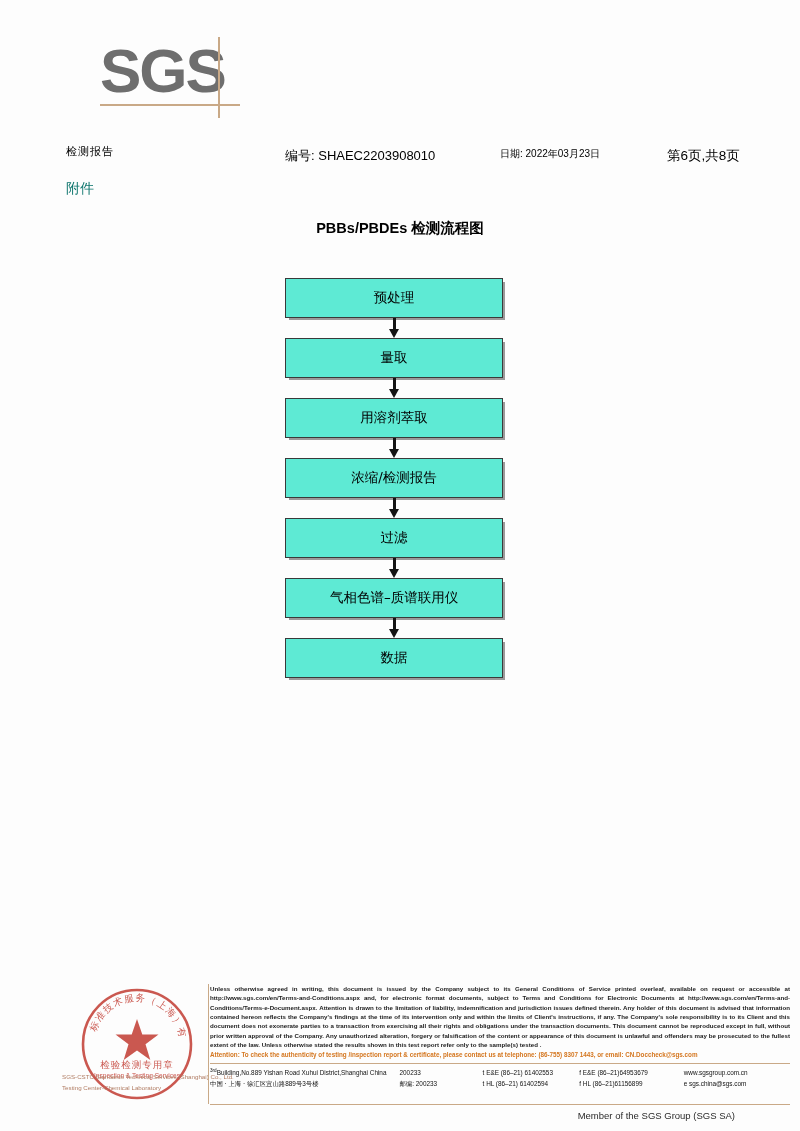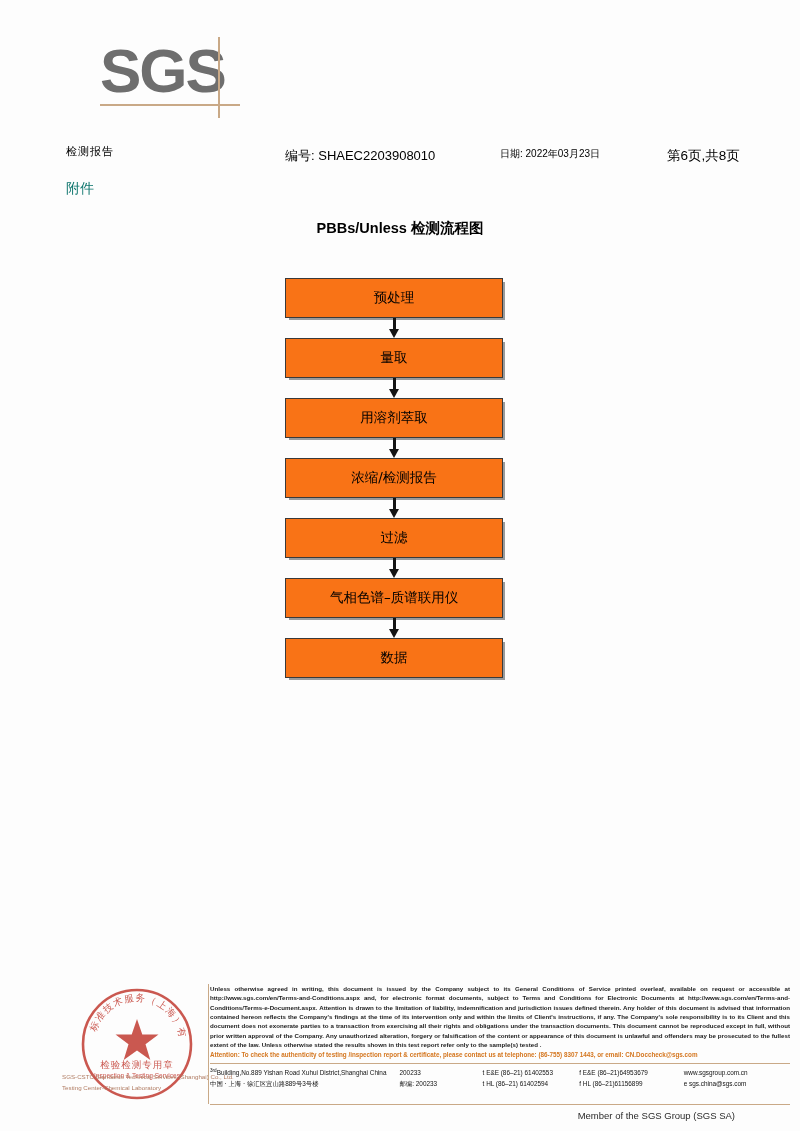--- a/index.html
+++ b/index.html
@@ -114,21 +114,21 @@
     position: absolute;
     left: 285px;
     top: 278px;
     width: 222px;
   }
   .flow-node {
     position: relative;
     width: 218px;
     height: 40px;
     border: 1px solid #3a3a3a;
-    background: #f97316;
+    background: #5eead4;
     box-shadow: 3px 3px 0 -1px #9a9a9a;
     display: flex;
     align-items: center;
     justify-content: center;
     font-size: 13.5px;
     color: #000;
     font-family: "DejaVu Sans", "Liberation Sans", sans-serif;
   }
   .flow-arrow {
     width: 218px;
@@ -258,21 +258,21 @@
     <div class="logo-vline"></div>
     <div class="logo-hline"></div>
   </div>
 
   <div class="hdr-title">检测报告</div>
   <div class="hdr-sub">附件</div>
   <div class="hdr-no">编号: SHAEC2203908010</div>
   <div class="hdr-date">日期: 2022年03月23日</div>
   <div class="hdr-page">第6页,共8页</div>
 
-  <div class="flow-title">PBBs/Unless 检测流程图</div>
+  <div class="flow-title">PBBs/PBDEs 检测流程图</div>
 
   <div class="flow">
     <div class="flow-node">
       <span>预处理</span>
     </div>
     <div class="flow-arrow">
       <div class="shaft"></div>
       <div class="head"></div>
     </div>
 

